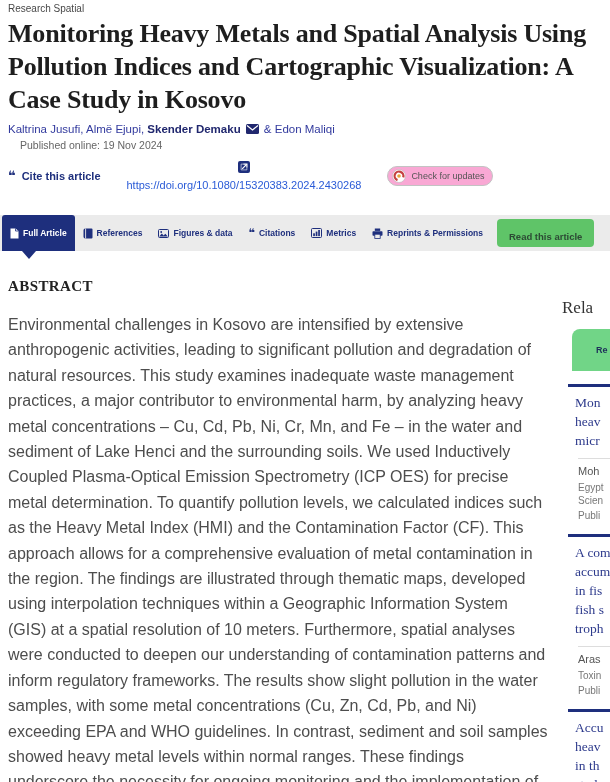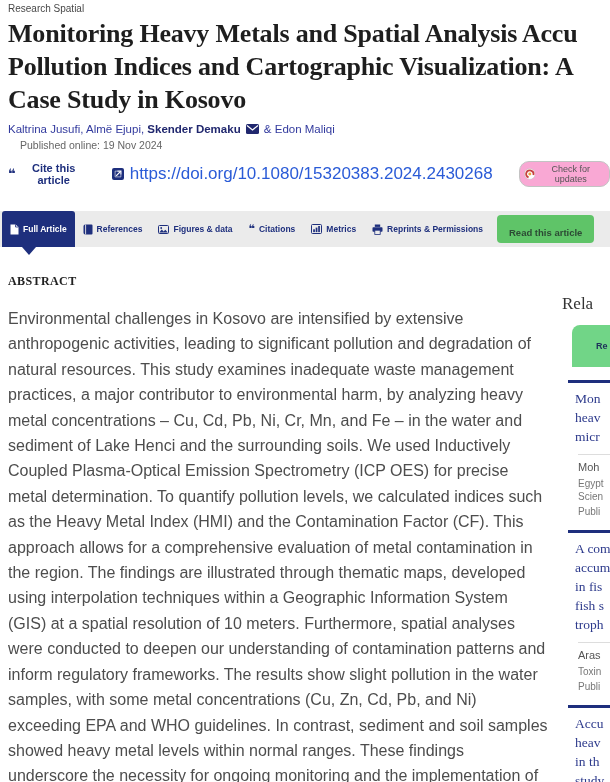--- a/index.html
+++ b/index.html
@@ -19,21 +19,21 @@
   }
   .authors { font-size:11.5px; white-space:pre-wrap; }
   .author { color:#323a9e; }
   .author.strong { font-weight:700; color:#20276e; }
   .env svg { vertical-align:-1px; margin:0 2px 0 5px; }
   .published { font-size:10.5px; color:#666; margin:4px 12px 10px; }
 
   .citerow { display:flex; align-items:center; gap:26px;text-align:center; }
   .cite { color:#1e2f7d; font-weight:700; font-size:11px; display:inline-flex; gap:6px; align-items:center; }
   .qico::before { content:"❝"; font-family:"DejaVu Sans", sans-serif; font-size:13px; line-height:10px; }
-  .doi { color:#2a5bd7; font-size:17px; display:inline-flex; gap:6px; align-items:center; }
+  .doi { color:#2a5bd7; font-size:11px; display:inline-flex; gap:6px; align-items:center;flex-direction:column; }
   .doiico { display:inline-flex; }
   .badge {
     display:inline-flex; align-items:center; gap:5px;
     border:1px solid #c3c3c3; background:#f9a8d4; border-radius:10px;
     padding:2px 8px 2px 4px; font-size:9px; color:#555;
   }
 
   
   .tabbar {
     margin-top:24px; background:#ebebeb; height:36px;
@@ -53,21 +53,21 @@
   .readbtn {
     margin-left:6px; align-self:center; height:28px; padding:12px 12px;
     background:#5fc468; border:none; border-radius:4px;
     font-family:"Liberation Sans", sans-serif; font-weight:700; font-size:9.5px; color:#2c4a34;
     cursor:pointer;
   }
 
   
   .content { position:relative; padding-left:8px; }
   .abs h2 {
-    font-family:"Liberation Serif", serif; font-size:12px; letter-spacing:.4px;
+    font-family:"Liberation Serif", serif; font-size:15px; letter-spacing:.4px;
     color:#222; margin:27px 0 0; font-weight:700;
   }
   .abs p { width:540px; font-size:16px; line-height:25.4px; color:#4d4d4d; margin:17px 0 4px; }
 
   
   .sidebar { position:absolute; left:560px; top:20px; width:240px; }
   .side-h { font-family:"Liberation Serif", serif; font-weight:400; font-size:17px; color:#333; margin:0 0 0 2px; }
   .sidetab {
     margin:11px 0 0 12px; width:160px; height:42px; box-sizing:border-box;
     background:#71d587; border-radius:8px 8px 0 0;
@@ -85,21 +85,21 @@
   .card-pub { font-size:10px; color:#777; margin:3px 0 0 3px; }
   .card-source:empty, .card-pub:empty { display:none; }
 </style>
 </head>
 <body>
 
 <div class="page">
 
   <header class="hd">
     <div class="kicker">Research Spatial</div>
-    <h1 class="title">Monitoring Heavy Metals and Spatial Analysis Accu Pollution Indices and Cartographic Visualization: A Case Study in Kosovo</h1>
+    <h1 class="title">Monitoring Heavy Metals and Spatial Analysis Using Pollution Indices and Cartographic Visualization: A Case Study in Kosovo</h1>
 
     <div class="authors"><a class="author">Kaltrina Jusufi, </a><a class="author">Almë Ejupi, </a><a class="author strong">Skender Demaku</a><span class="env"><svg width="13" height="10" viewBox="0 0 13 10">
             <rect width="13" height="10" rx="1.5" fill="#20276e"></rect>
             <path d="M1 1.5 6.5 6 12 1.5" stroke="#fff" stroke-width="1.2" fill="none"></path>
           </svg></span><a class="author"> &amp; Edon Maliqi</a></div>
 
     <div class="published">Published online: 19 Nov 2024</div>
 
     <div class="citerow">
       <a class="cite">

